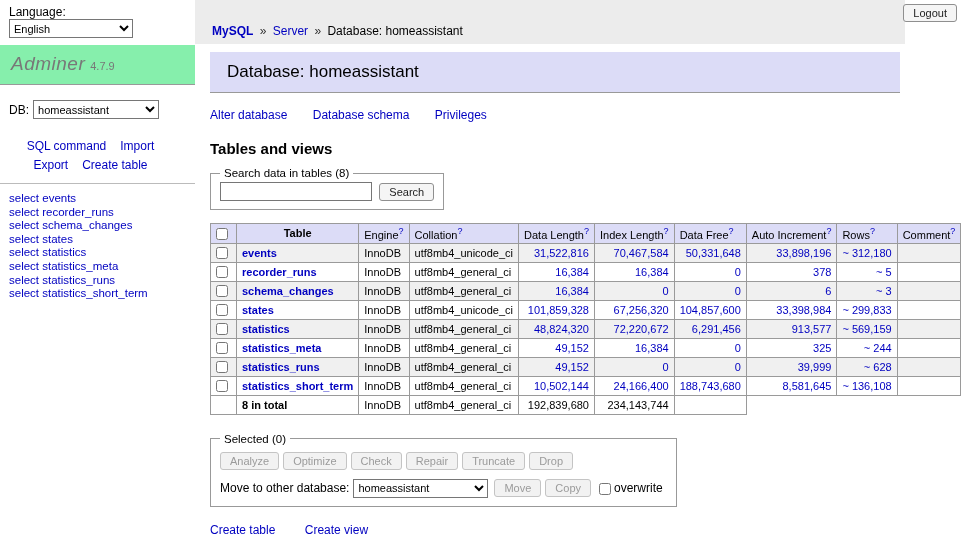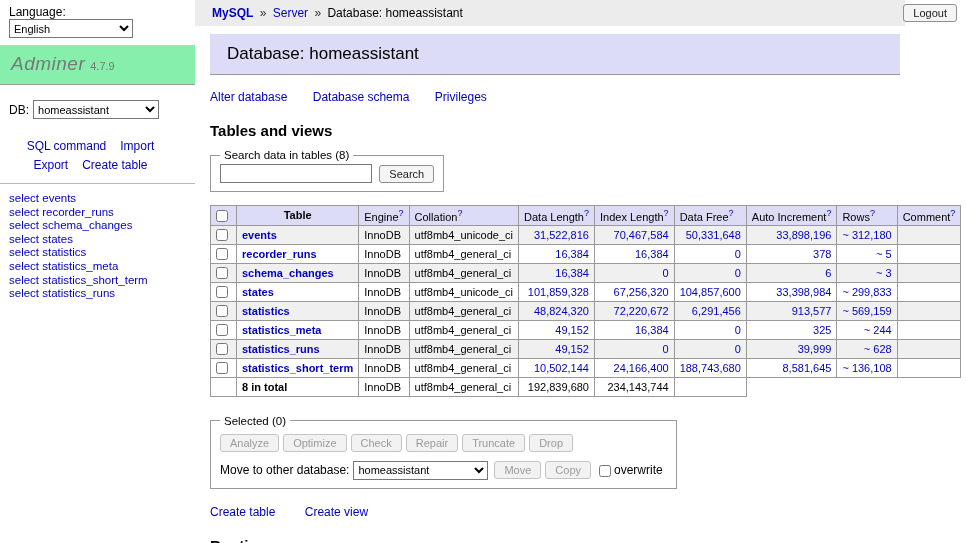--- a/index.html
+++ b/index.html
@@ -34,21 +34,21 @@
   .side-actions a { margin-right: 14px; }
   #sidebar hr { border: none; border-top: 1px solid #bbb; margin: 9px 0 8px; }
   .table-list { margin: 0 9px; }
   .table-list a { display: block; line-height: 1.18; font-size: 11.5px; }
 
   
   .logout-wrap { position: absolute; top: 4px; right: 9px; z-index: 5; }
 
   
   #main { margin-left: 195px; padding-left: 15px; position: relative; }
-  .breadcrumb { margin-left: 0; background: #ececec; padding: 6px 0 6px 17px; width: 710px; margin-left: -15px; }
+  .breadcrumb { margin-left: 0; background: #ececec; padding: 24px 0 6px 17px; width: 710px; margin-left: -15px; }
   .breadcrumb .bc-first { font-weight: bold; }
   .breadcrumb .sep { color: #333; margin: 0 3px; }
   h2.db-title {
     width: 690px; background: #dcdcf7; border-bottom: 1px solid #999;
     margin: 8px 0 0; padding: 10px 17px; font-size: 17px; font-weight: normal;
   }
   .db-links { margin: 15px 0 0; }
   .db-links a { margin-right: 22px; }
   h3 { font-size: 15px; font-weight: bold; margin: 18px 0 10px; }
 
@@ -106,22 +106,22 @@
     <a href="#">Export</a><a href="#">Create table</a>
   </div>
   <hr>
   <div class="table-list">
       <a href="#">select events</a>
       <a href="#">select recorder_runs</a>
       <a href="#">select schema_changes</a>
       <a href="#">select states</a>
       <a href="#">select statistics</a>
       <a href="#">select statistics_meta</a>
+      <a href="#">select statistics_runs</a>
       <a href="#">select statistics_short_term</a>
-      <a href="#">select statistics_runs</a>
     </div>
 </div>
 
 <div id="main">
   <div class="breadcrumb">
     <a href="#" class="bc-first">MySQL</a>
     <span class="sep">»</span>
     <a href="#">Server</a>
     <span class="sep">»</span>
     <span>Database: homeassistant</span>

